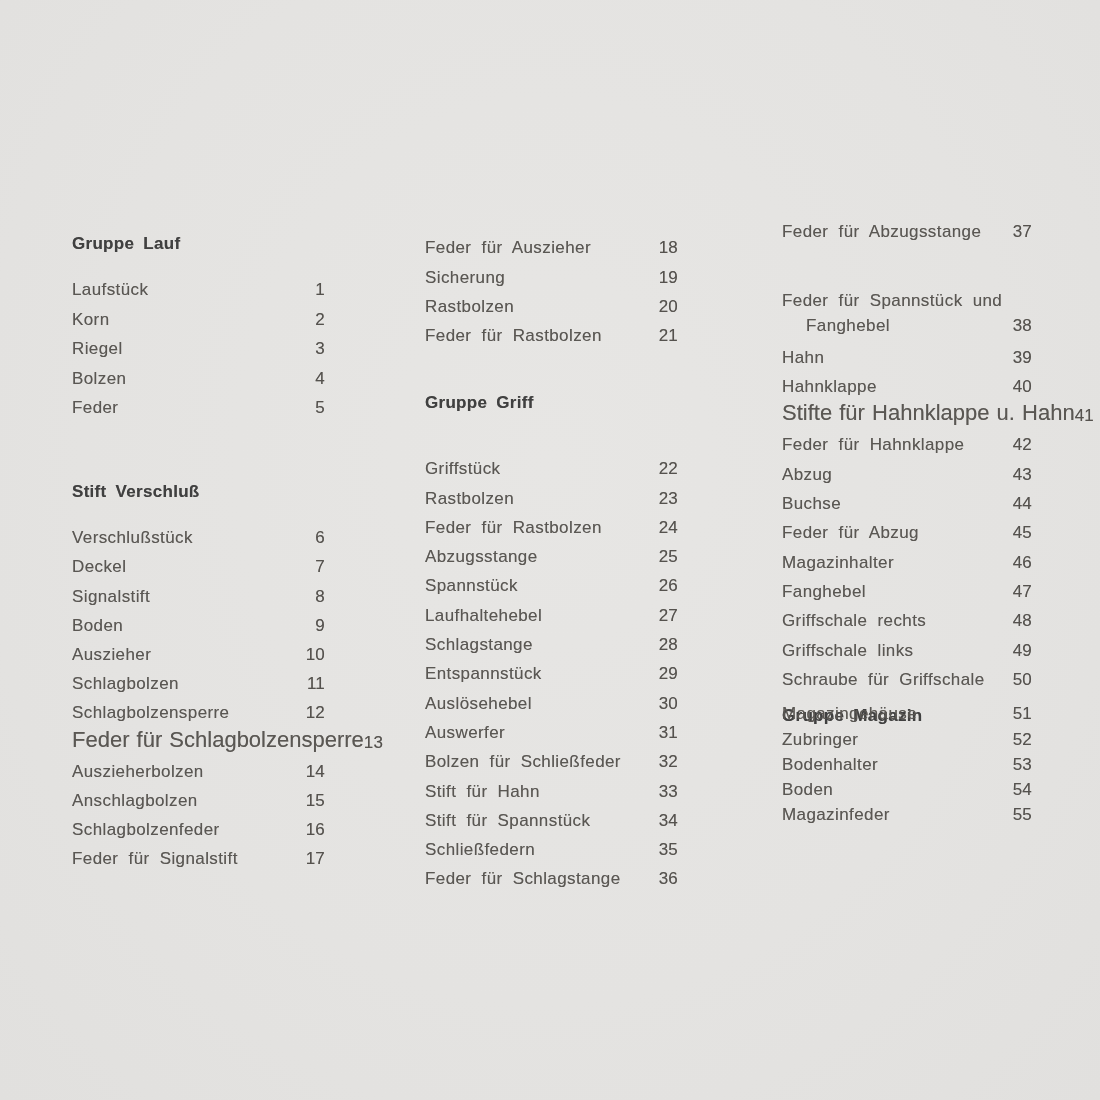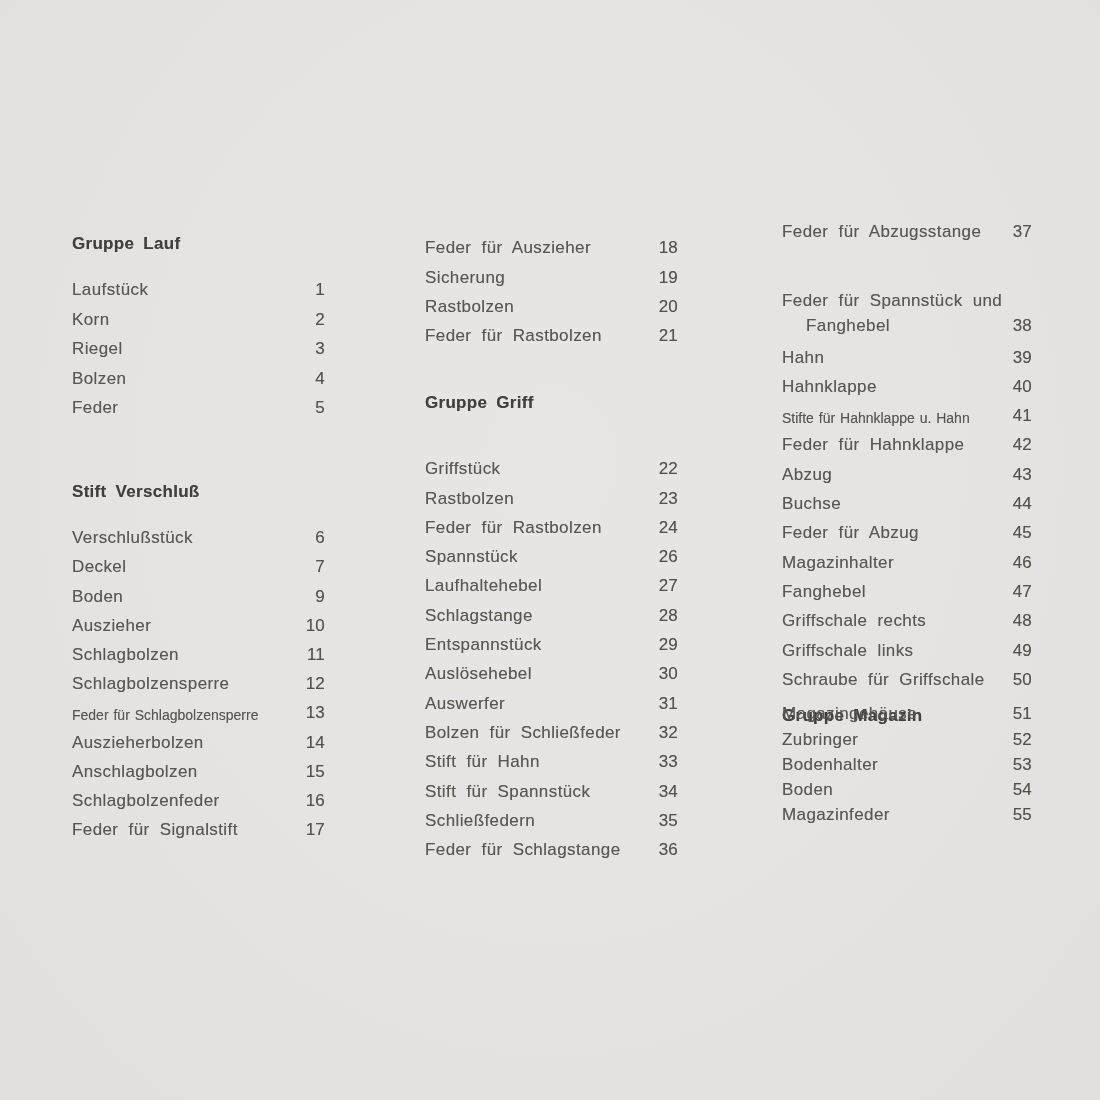--- a/index.html
+++ b/index.html
@@ -20,21 +20,21 @@
     height:var(--rh,29.3px);display:flex;justify-content:space-between;align-items:flex-end;
   }
   .lbl{
     font-size:17px;color:#5a5753;letter-spacing:0.4px;word-spacing:5px;
     white-space:nowrap;text-shadow:0 0 0.5px rgba(90,87,83,0.5);
   }
   .num{
     font-size:17px;color:#55524e;letter-spacing:0.2px;
     text-shadow:0 0 0.5px rgba(90,87,83,0.5);
   }
-  .row.tight .lbl{letter-spacing:0;word-spacing:1px;font-size:14px;}
+  .row.tight .lbl{letter-spacing:0;word-spacing:1px;font-size:22px;}
   .roww{height:49px;margin-top:47px;}
   .roww .l1{height:24px;display:flex;align-items:center;}
   .roww .l2{height:25px;display:flex;justify-content:space-between;align-items:center;padding-left:24px;}
 </style>
 </head>
 <body>
 
 <div class="hdr" style="left:72px;top:232px;width:253px">Gruppe Lauf</div>
 <div class="list" style="left:72px;top:271px;width:253px;--rh:29.4px">
     <div class="row">
@@ -62,20 +62,24 @@
 <div class="list" style="left:72px;top:519px;width:253px;--rh:29.2px">
     <div class="row">
       <span class="lbl">Verschlußstück</span>
       <span class="num">6</span>
     </div>
     <div class="row">
       <span class="lbl">Deckel</span>
       <span class="num">7</span>
     </div>
     <div class="row">
+      <span class="lbl">Signalstift</span>
+      <span class="num">8</span>
+    </div>
+    <div class="row">
       <span class="lbl">Boden</span>
       <span class="num">9</span>
     </div>
     <div class="row">
       <span class="lbl">Auszieher</span>
       <span class="num">10</span>
     </div>
     <div class="row">
       <span class="lbl">Schlagbolzen</span>
       <span class="num">11</span>
@@ -130,20 +134,24 @@
       <span class="lbl">Griffstück</span>
       <span class="num">22</span>
     </div>
     <div class="row">
       <span class="lbl">Rastbolzen</span>
       <span class="num">23</span>
     </div>
     <div class="row">
       <span class="lbl">Feder für Rastbolzen</span>
       <span class="num">24</span>
+    </div>
+    <div class="row">
+      <span class="lbl">Abzugsstange</span>
+      <span class="num">25</span>
     </div>
     <div class="row">
       <span class="lbl">Spannstück</span>
       <span class="num">26</span>
     </div>
     <div class="row">
       <span class="lbl">Laufhaltehebel</span>
       <span class="num">27</span>
     </div>
     <div class="row">

